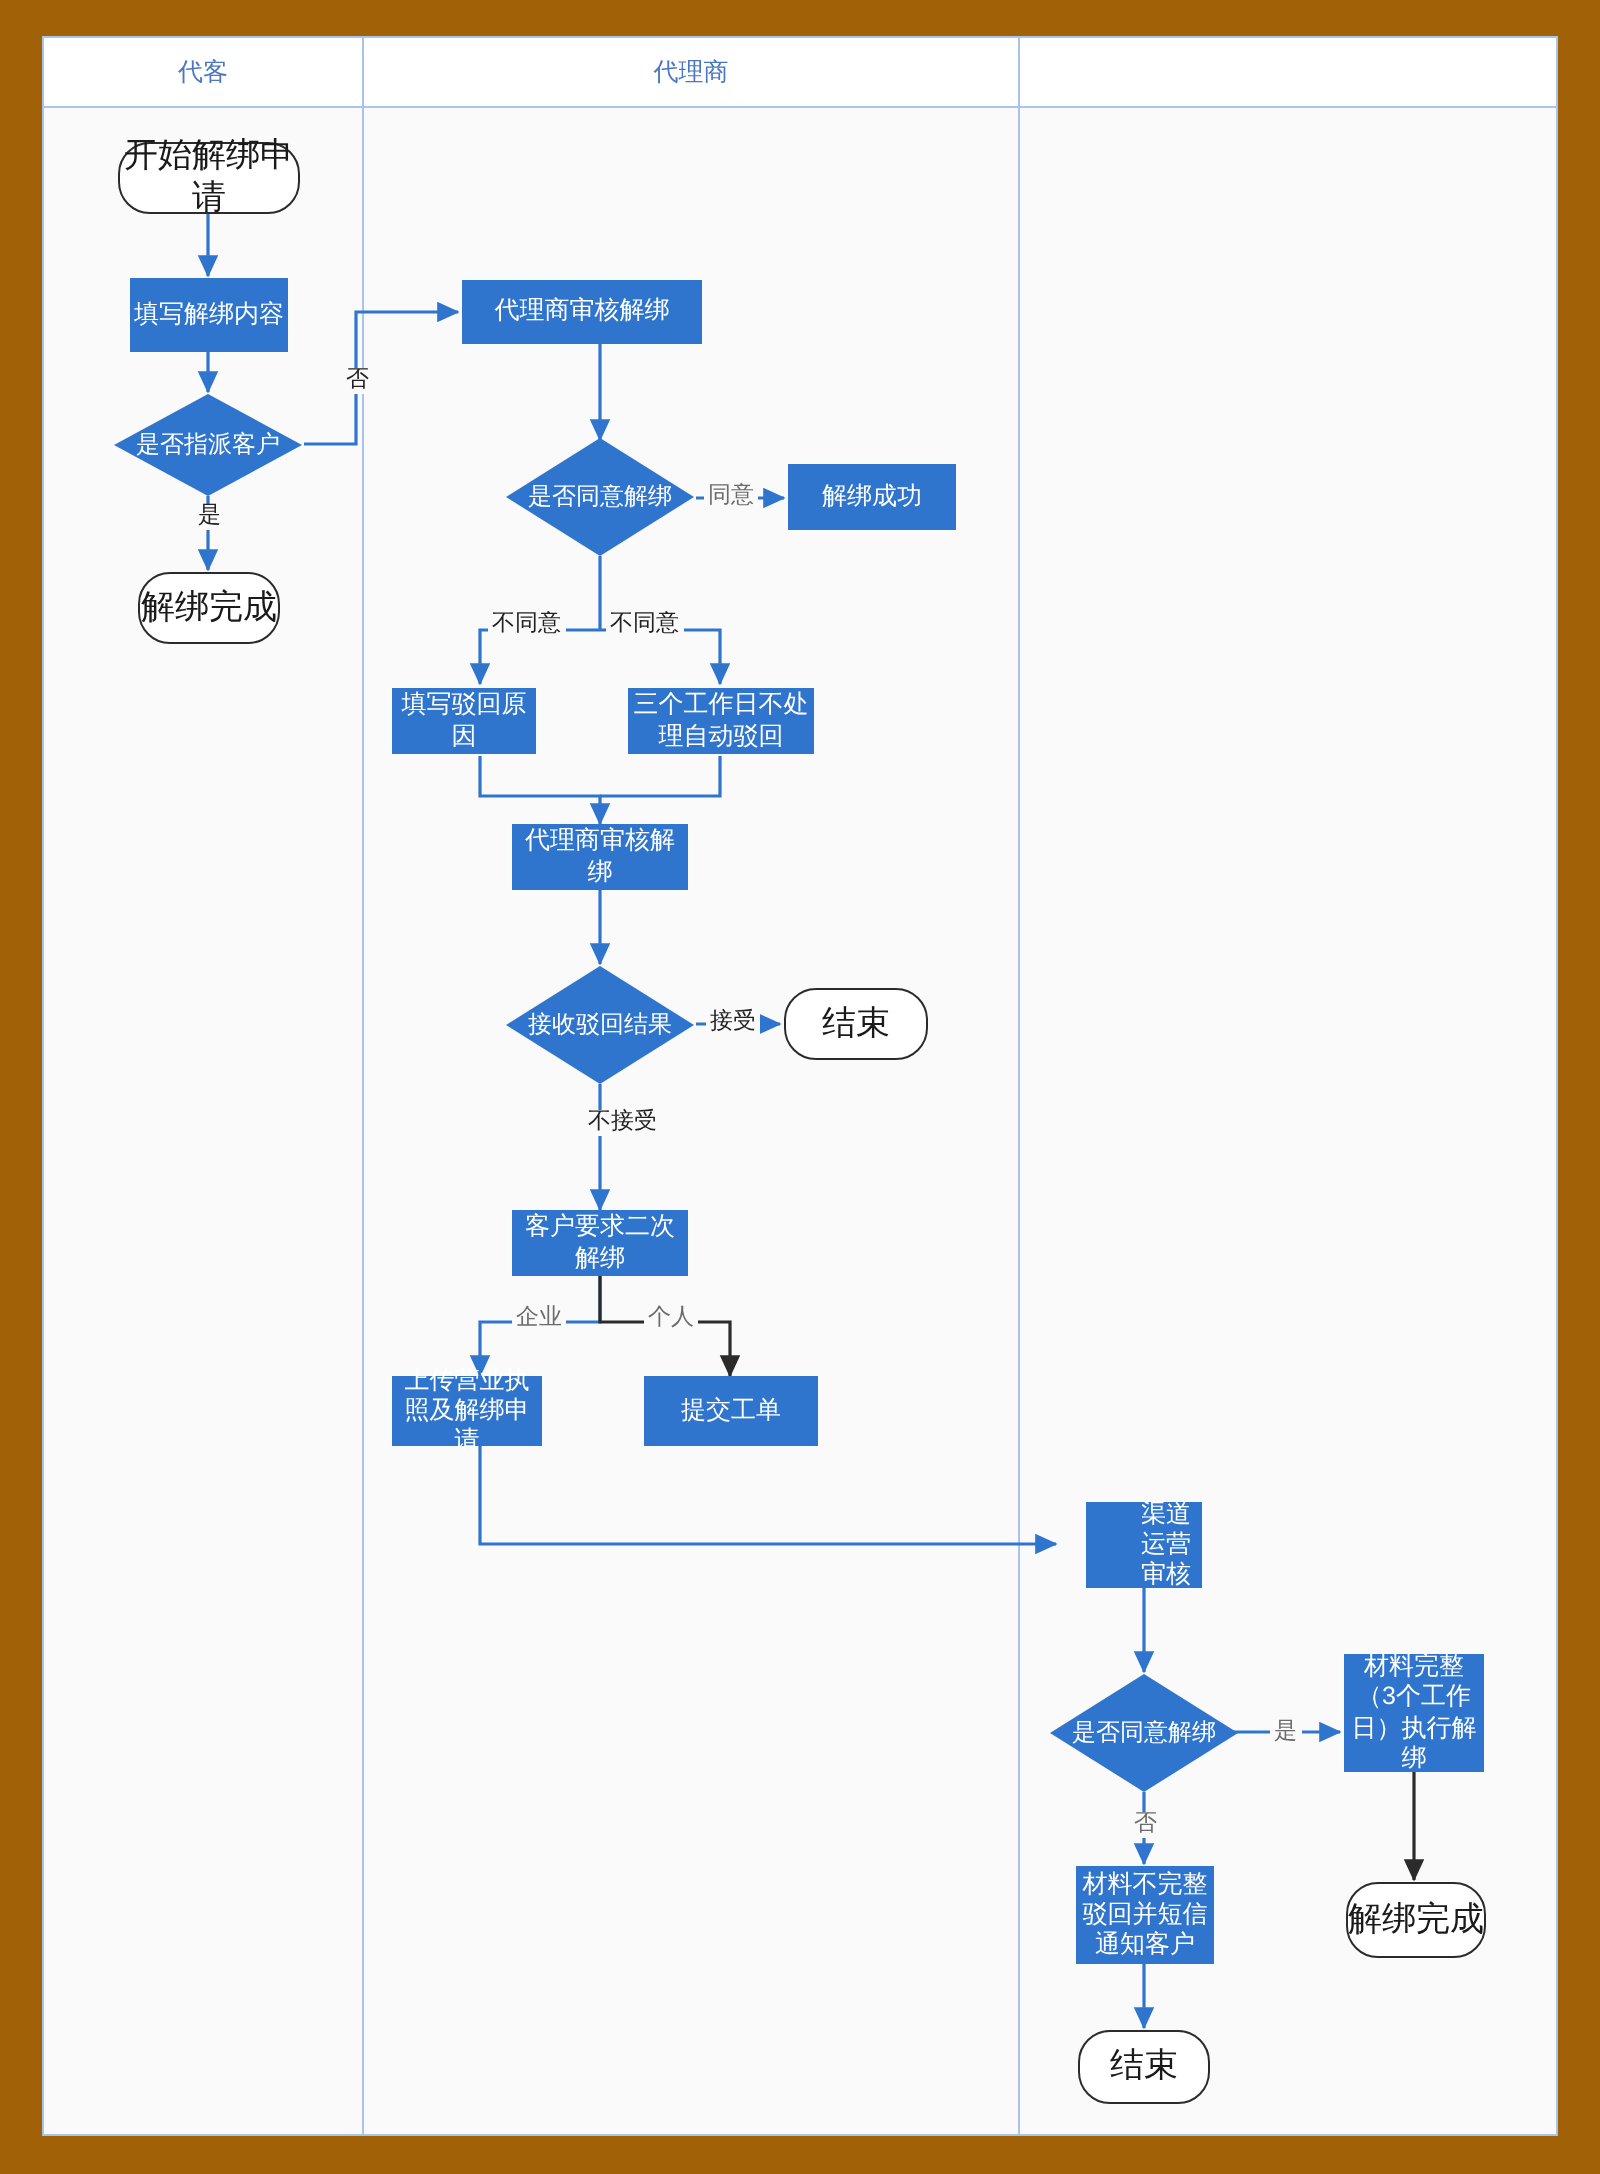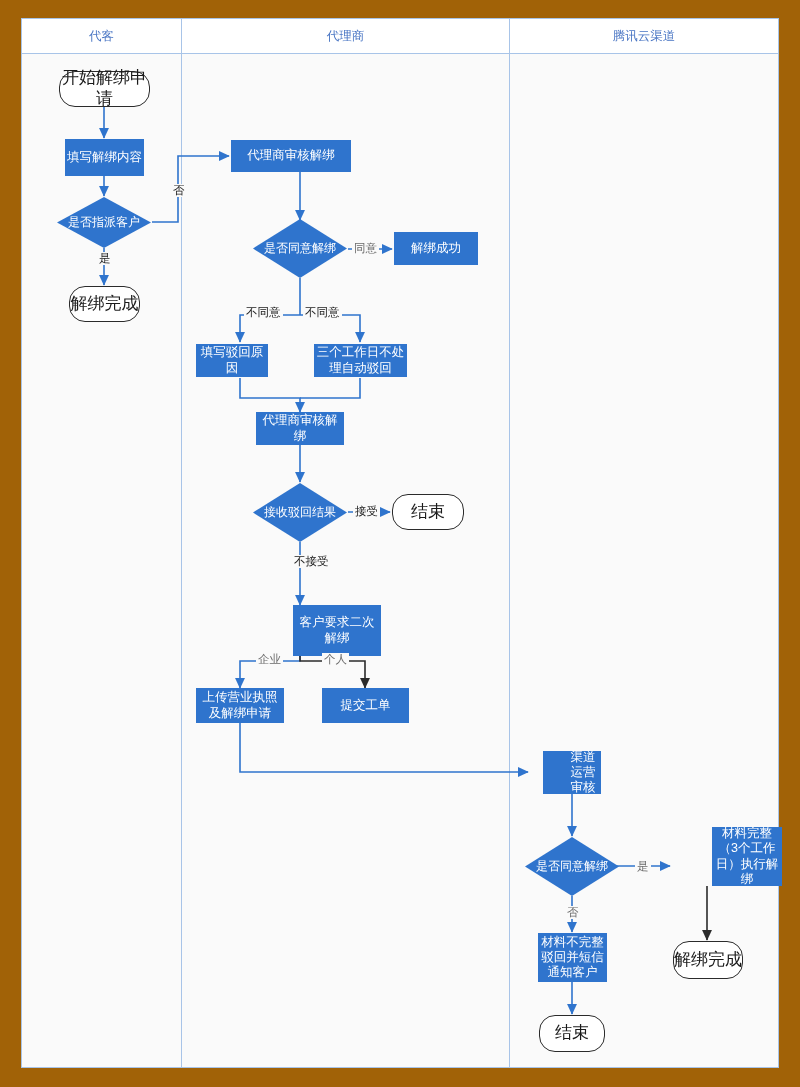--- a/index.html
+++ b/index.html
@@ -38,21 +38,20 @@
 </style>
 </head>
 <body>
 
 <div id="canvas">
 
   <div class="lane-table">
     <div class="lane-head"></div>
     <div class="lane-head-cell" style="left:0;width:159px;">代客</div>
     <div class="lane-head-cell" style="left:160px;width:327px;">代理商</div>
-    <div class="lane-head-cell" style="left:488px;width:268px;">腾讯云渠道</div>
     <div class="lane-div" style="left:159px;"></div>
     <div class="lane-div" style="left:487px;"></div>
   </div>
 
   <svg id="edges">
     <defs>
       <marker id="ab" markerWidth="9" markerHeight="9" refX="6.5" refY="3.2" orient="auto" markerUnits="strokeWidth">
         <path d="M0,0 L7,3.2 L0,6.4 z" fill="#2f74cd"></path>
       </marker>
       <marker id="ad" markerWidth="9" markerHeight="9" refX="6.5" refY="3.2" orient="auto" markerUnits="strokeWidth">
@@ -132,34 +131,34 @@
 
   <div class="node proc" style="left:256px;top:412px;width:88px;height:33px;">代理商审核解绑</div>
 
   <div class="dia-wrap" style="left:253px;top:483px;width:94px;height:59px;">
     <div class="dia-shape"></div>
     <div class="dia-label">接收驳回结果</div>
   </div>
 
   <div class="node term" style="left:392px;top:494px;width:72px;height:36px;">结束</div>
 
-  <div class="node proc" style="left:256px;top:605px;width:88px;height:51px;margin-left:37px;">客户要求二次解绑</div>
+  <div class="node proc" style="left:256px;top:605px;width:88px;height:33px;">客户要求二次解绑</div>
 
-  <div class="node proc" style="left:196px;top:688px;width:88px;height:35px;">上传营业执照及解绑申请</div>
+  <div class="node proc" style="left:196px;top:688px;width:75px;height:35px;">上传营业执照及解绑申请</div>
 
   <div class="node proc" style="left:322px;top:688px;width:87px;height:35px;">提交工单</div>
 
   <div class="node proc" style="left:543px;top:751px;width:58px;height:43px;padding-left:22px;">渠道运营审核</div>
 
   <div class="dia-wrap" style="left:525px;top:837px;width:94px;height:59px;">
     <div class="dia-shape"></div>
     <div class="dia-label">是否同意解绑</div>
   </div>
 
-  <div class="node proc" style="left:672px;top:827px;width:70px;height:59px;margin-left:40px;">材料完整（3个工作日）执行解绑</div>
+  <div class="node proc" style="left:672px;top:827px;width:70px;height:59px;">材料完整（3个工作日）执行解绑</div>
 
   <div class="node proc" style="left:538px;top:933px;width:69px;height:49px;">材料不完整驳回并短信通知客户</div>
 
   <div class="node term" style="left:673px;top:941px;width:70px;height:38px;">解绑完成</div>
 
   <div class="node term" style="left:539px;top:1015px;width:66px;height:37px;">结束</div>
 
   <div class="elabel" style="left:171px;top:184px;">否</div>
   <div class="elabel" style="left:97px;top:252px;">是</div>
   <div class="elabel grey" style="left:352px;top:242px;">同意</div>

